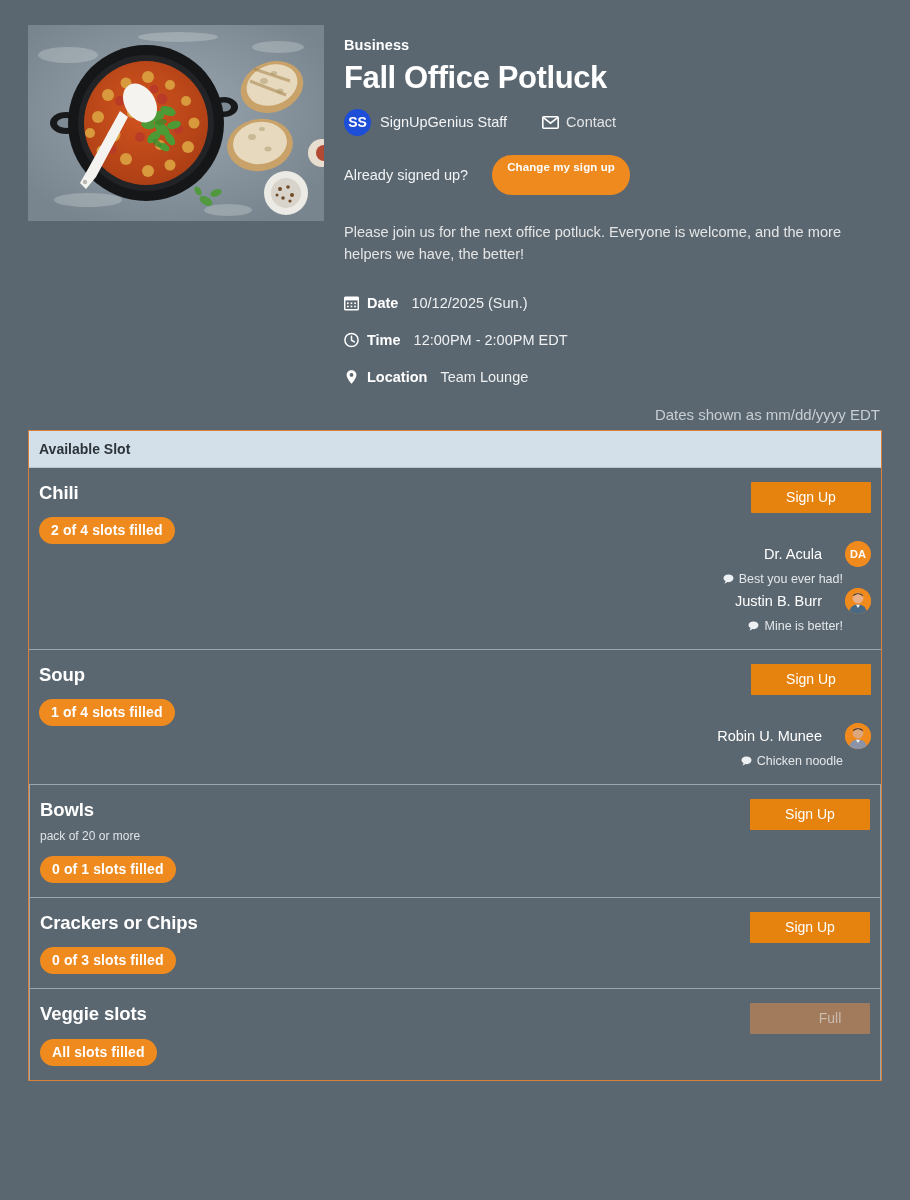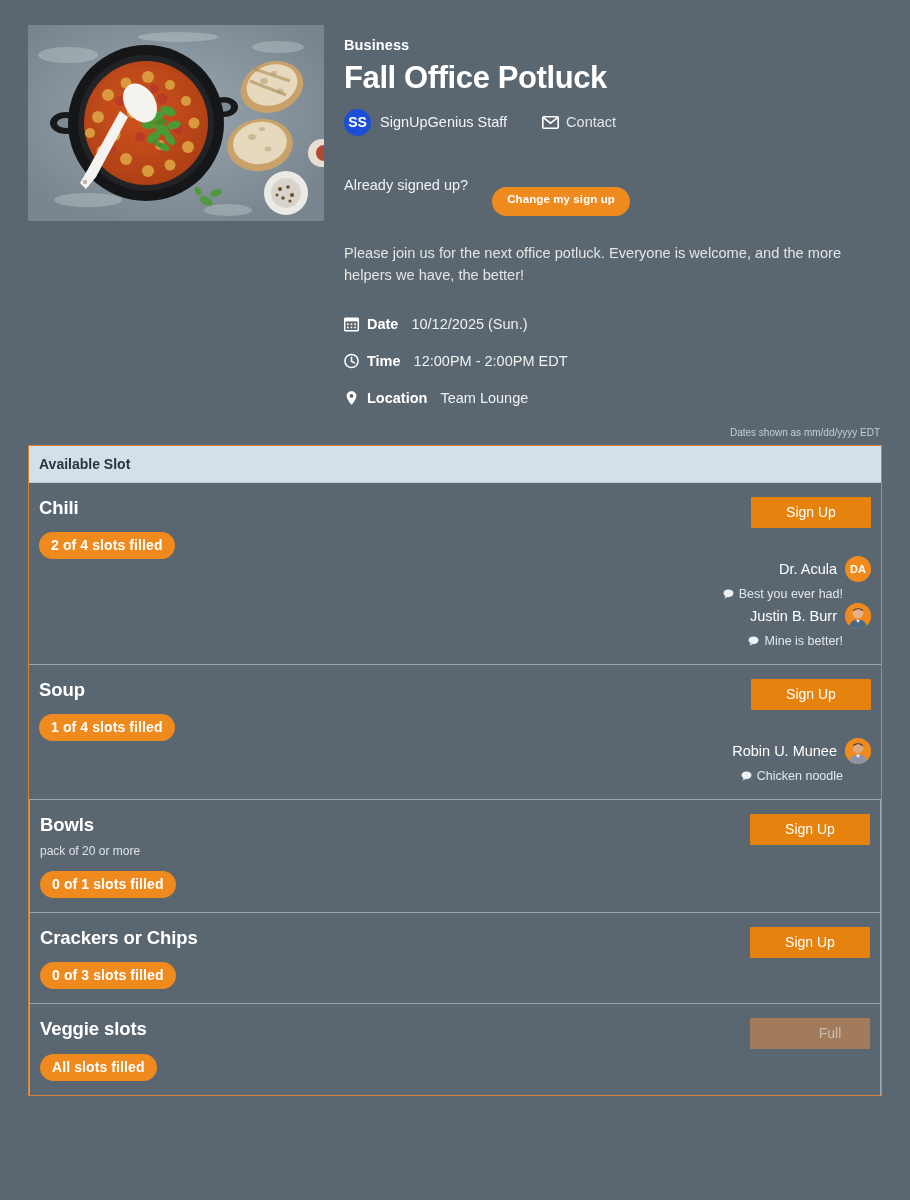--- a/index.html
+++ b/index.html
@@ -44,38 +44,37 @@
     margin-left:26px; font-size:14.5px; color:#e5e5e5;
     text-decoration:none; cursor:pointer;
   }
   .env { width:17px; height:13px; display:block; }
 
   .already-row { display:flex; align-items:center; gap:24px; margin-bottom:26px; }
   .already-label { font-size:14.5px; color:#f0f2f3; }
   .pill-btn {
     background:#ef8a1f; color:#fff; border:none;
     font-family:inherit; font-size:11.5px; font-weight:bold;
-    padding:6px 15px 11px; border-radius:20px; cursor:pointer;
+    padding:6px 15px 22px; border-radius:20px; cursor:pointer;
     letter-spacing:.1px;
-    margin-top:32px;
   }
 
   .desc {
     font-size:14.6px; line-height:1.52; color:#e5e5e5;
     max-width:520px; margin-bottom:30px;
   }
 
   .meta-row { display:flex; align-items:center; gap:8px; margin-bottom:21px; }
   .meta-icon { width:15px; height:16px; flex:0 0 15px; display:block; }
   .meta-label { font-size:14.5px; font-weight:bold; color:#ffffff; }
   .meta-value { font-size:14.5px; color:#eef0f1; margin-left:5px; }
 
   
   .date-note {
-    text-align:right; font-size:10px; color:#c7ced3;
+    text-align:right; font-size:15px; color:#c7ced3;
     padding:0 30px 7px 0;
   }
 
   
   .table-wrap { margin:0 28px; border:1px solid #d6803a; }
   .table-head {
     background:#d4e0e9; color:#2c3339;
     font-size:14px; font-weight:bold;
     padding:10px 0 10px 10px;
     border-bottom:1px solid #b9c6d0;
@@ -113,21 +112,21 @@
     background:#e6830f; color:#ffffff;
     font-family:inherit; font-size:14px; cursor:pointer;
     border-radius:1px; text-align:center;
   }
   .signup-btn.full {
     background:#a17b5c; color:#cbbcae; cursor:default;padding-left:40px;
   }
   .signups { margin-top:28px; width:100%; }
   .signup-entry { margin-bottom:2px; }
   .signup-name-row {
-    display:flex; align-items:center; justify-content:flex-end; gap:8px;
+    display:flex; align-items:center; justify-content:flex-end; gap:23px;
   }
   .signup-name { font-size:14.5px; color:#ffffff; }
   .avatar-sm {
     width:26px; height:26px; border-radius:50%;
     flex:0 0 26px; overflow:hidden;
     display:flex; align-items:center; justify-content:center;
     background:#f08a1c; color:#fff; font-size:11px; font-weight:bold;
   }
   .avatar-sm svg { width:100%; height:100%; display:block; }
   .comment-row {

